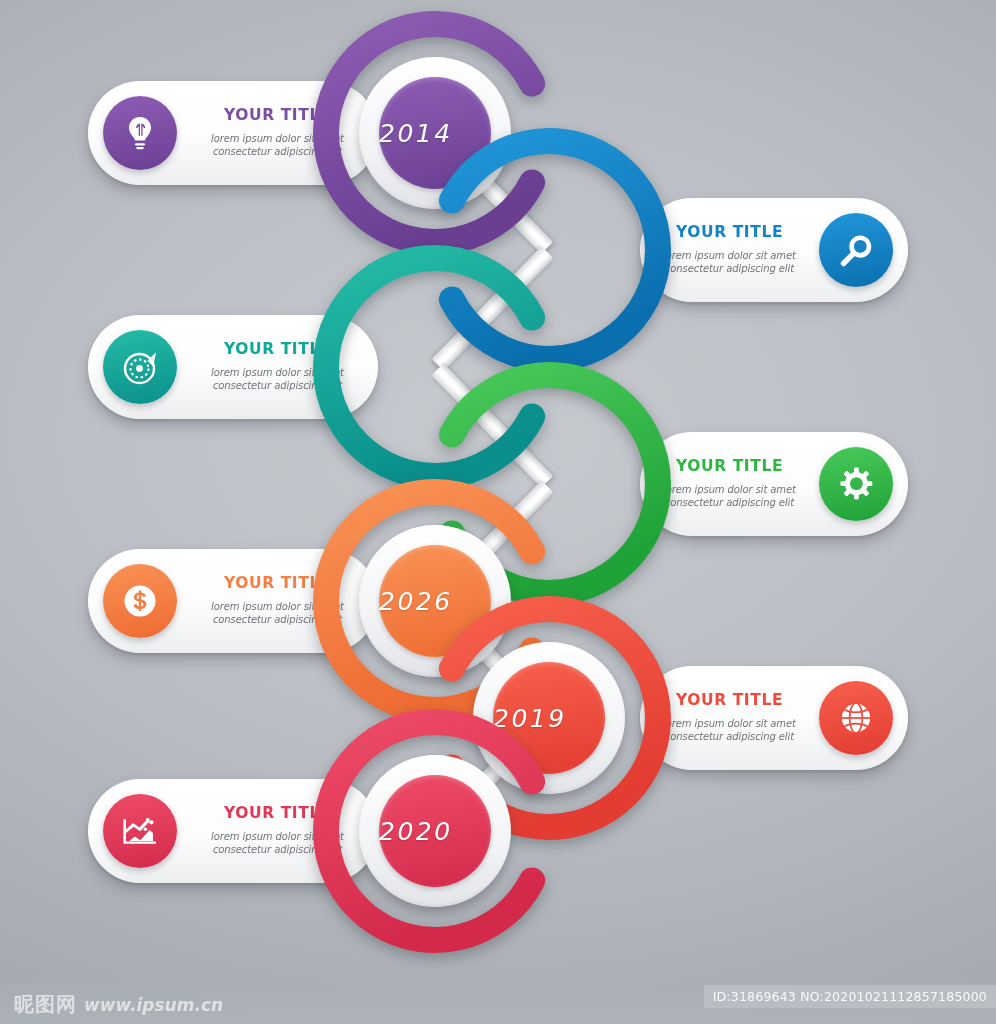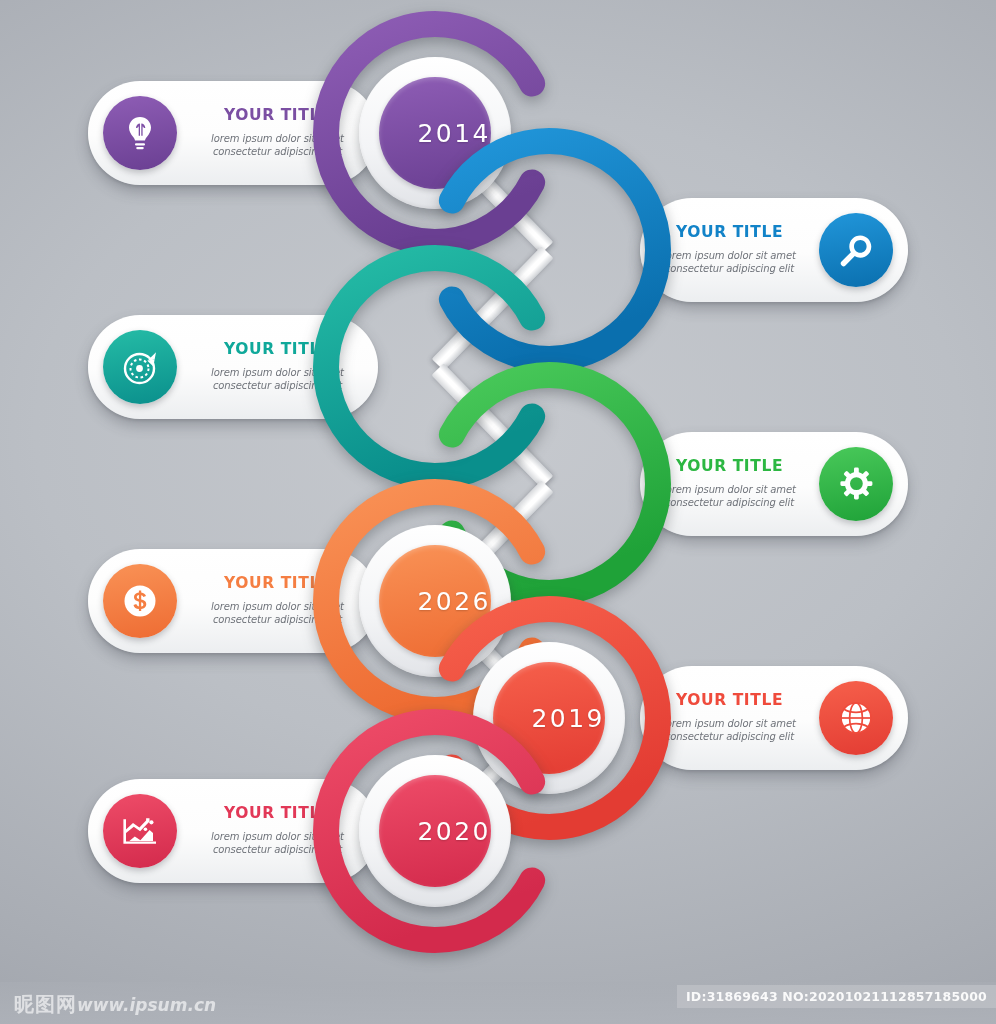--- a/index.html
+++ b/index.html
@@ -118,22 +118,23 @@
     align-items: center;
     justify-content: center;
     z-index: 7;
   }
   .core {
     width: 112px;
     height: 112px;
     border-radius: 50%;
     display: flex;
     align-items: center;
-    justify-content: flex-end;
+    justify-content: flex-start;
     box-shadow: inset 0 2px 5px rgba(255,255,255,.22), 0 2px 5px rgba(30,34,40,.22);
+    font-style: italic;
   }
   .yr {
     color: #ffffff;
     font-size: 25px;
     letter-spacing: 2.5px;
     font-family: "DejaVu Sans", sans-serif;
     font-weight: 400;
     text-shadow: 0 1px 2px rgba(0,0,0,.18);
   }
 
@@ -146,20 +147,21 @@
     height: 42px;
     background: linear-gradient(180deg, rgba(170,174,181,.55) 0%, rgba(176,180,187,.75) 100%);
     z-index: 20;
   }
   #wm {
     position: absolute;
     left: 14px;
     top: 9px;
     display: flex;
     align-items: baseline;
+    gap: 7px;
   }
   #wm-cn {
     font-size: 20px;
     font-weight: 700;
     color: rgba(255,255,255,.62);
     letter-spacing: 1px;
     font-family: "DejaVu Sans", sans-serif;
   }
   #wm-url {
     font-size: 17px;
@@ -171,21 +173,20 @@
   #idbox {
     position: absolute;
     right: 0;
     top: 3px;
     padding: 4px 9px;
     background: rgba(196,199,204,.60);
     color: rgba(255,255,255,.92);
     font-size: 12.5px;
     letter-spacing: .2px;
     font-family: "DejaVu Sans", sans-serif;
-    font-weight: bold;
   }
 </style>
 </head>
 <body>
 
 <div id="stage">
 
   <div id="connectors">
       <div class="connector" style="height: 157.355px; left: 483.5px; top: 112.822px; transform: rotate(-44.2559deg);"></div>
       <div class="connector" style="height: 157.355px; left: 483.5px; top: 229.822px; transform: rotate(44.2559deg);"></div>

